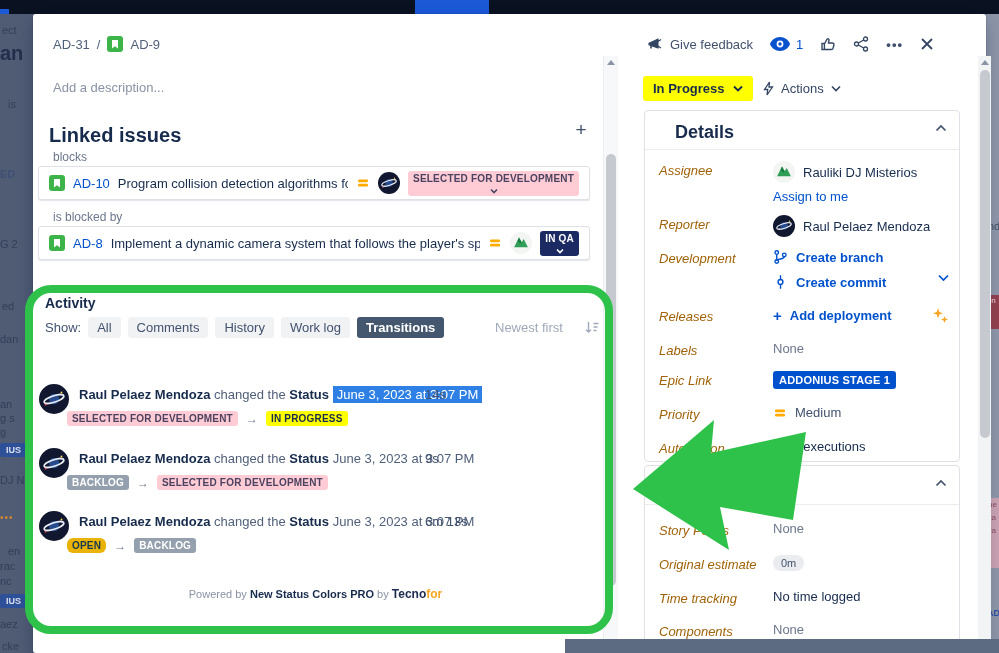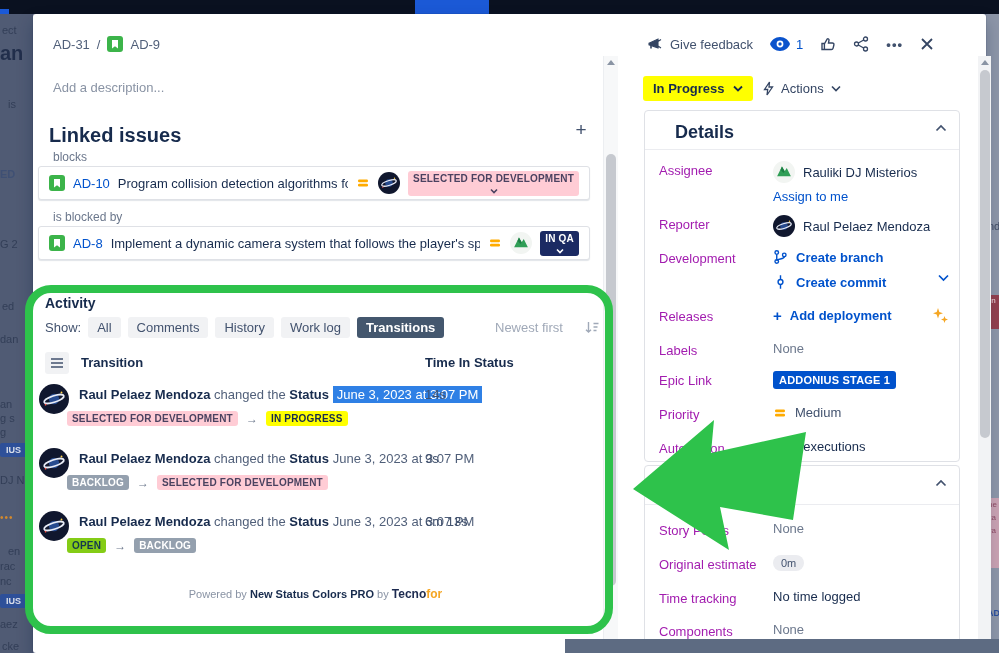--- a/index.html
+++ b/index.html
@@ -36,21 +36,21 @@
   .lcard{position:absolute;left:5px;width:552px;height:34px;display:flex;align-items:center;gap:8px;
          border:1px solid #dfe1e6;border-radius:3px;background:#fff;padding:0 10px;box-sizing:border-box;
          box-shadow:0 1px 1px rgba(9,30,66,.12);}
   .lkey{color:#0052cc;white-space:nowrap;cursor:pointer;}
   .lsum{flex:1;color:#172b4d;overflow:hidden;white-space:nowrap;}
   .badge{display:inline-flex;align-items:center;gap:4px;font-size:10px;font-weight:bold;
          padding:2px 5px;border-radius:3px;white-space:nowrap;letter-spacing:.2px;}
   .b-pink{background:#ffccd5;color:#4a4260;flex-direction:column;}
   .b-yellow{background:#ffff00;color:#172b4d;}
   .b-gray{background:#94a0ae;color:#fff;}
-  .b-cyan{background:#84cc16;color:#14394f;}
+  .b-cyan{background:#eab308;color:#14394f;border-radius:6px;}
   .b-navy{background:#1b2a63;color:#fff;flex-direction:column;}
   .b-epic{background:#0052cc;color:#fff;font-size:11px;padding:3px 6px;}
   
   .act-title{position:absolute;left:12px;top:281px;font-weight:bold;font-size:14px;}
   .showrow{position:absolute;left:12px;top:303px;display:flex;align-items:center;gap:7px;color:#42526e;}
   .chip{display:inline-block;background:#f1f2f4;color:#42526e;padding:3px 9px;border-radius:3px;cursor:pointer;}
   .chip.active{background:#44576e;color:#fff;font-weight:bold;}
   .sortbtn{position:absolute;left:462px;top:306px;display:flex;gap:22px;align-items:center;color:#a0a9b8;cursor:pointer;}
   .thead{position:absolute;top:338px;left:0;width:560px;height:24px;}
   .burger{position:absolute;left:12px;top:0;width:24px;height:22px;background:#f1f2f4;border-radius:3px;
@@ -79,21 +79,21 @@
   
   .statusbtn{position:absolute;left:610px;top:62px;height:25px;background:#ffff00;border-radius:3px;
              display:flex;align-items:center;gap:8px;padding:0 10px;font-weight:bold;color:#172b4d;cursor:pointer;}
   .actionsbtn{position:absolute;left:722px;top:62px;height:25px;display:flex;align-items:center;gap:7px;
               padding:0 8px;color:#344563;border-radius:3px;background:#fff;cursor:pointer;}
   .panel{position:absolute;left:611px;width:316px;border:1px solid #dfe1e6;border-radius:4px;background:#fff;box-sizing:border-box;}
   .phead{position:relative;height:38px;border-bottom:1px solid #ebecf0;}
   .phead .ptitle{position:absolute;left:30px;top:11px;font-weight:bold;font-size:18px;}
   .pchev{position:absolute;right:12px;top:13px;cursor:pointer;}
   .drow{position:absolute;left:14px;right:10px;display:flex;align-items:flex-start;}
-  .dlabel{width:114px;flex:none;color:#a21caf;padding-top:2px;}
+  .dlabel{width:114px;flex:none;color:#a16207;padding-top:2px;font-style:italic;}
   .dval{display:flex;align-items:center;gap:8px;color:#172b4d;}
   .link{color:#0052cc;cursor:pointer;}
   .pill{background:#ebecf0;color:#42526e;font-size:11px;padding:2px 8px;border-radius:10px;}
   .av22{width:22px;height:22px;flex:none;}
   
   .bottomband{position:absolute;left:565px;top:639px;width:434px;height:14px;background:#5d6b82;}
   
   .anno-rect{position:absolute;left:25px;top:285px;width:572px;height:333px;border:8px solid #2ec24b;
              border-radius:26px;pointer-events:none;}
   .anno-arrow{position:absolute;left:0;top:0;pointer-events:none;}
@@ -275,29 +275,20 @@
       <span class="chip active">Transitions</span>
     </div>
     <div class="sortbtn">
       <span>Newest first</span>
       <span>
           <svg width="14" height="13" viewBox="0 0 14 13" stroke="#a0a9b8" stroke-width="1.4" fill="none">
             <path d="M3.5 1v10M1 8.7 3.5 11 6 8.7M8.5 2.5h5M8.5 6h4M8.5 9.5h3"></path>
           </svg>
         </span>
     </div>
-    <div class="thead">
-      <span class="burger">
-          <svg width="12" height="10" viewBox="0 0 12 10" stroke="#42526e" stroke-width="1.6">
-            <path d="M0 1h12M0 5h12M0 9h12"></path>
-          </svg>
-        </span>
-      <span class="th1">Transition</span>
-      <span class="th2">Time In Status</span>
-    </div>
 
     <div class="arow" style="top:370px;">
       <span class="av30">
           <svg width="30" height="30" viewBox="0 0 32 32">
             <circle cx="16" cy="16" r="16" fill="#10172e"></circle>
             <circle cx="16" cy="16" r="5.5" fill="#274b8f"></circle>
             <ellipse cx="16" cy="16" rx="11" ry="3.4" fill="none" stroke="#e8ecf7" stroke-width="1.8" transform="rotate(-18 16 16)"></ellipse>
             <circle cx="24" cy="9" r="1" fill="#ffd34d"></circle>
             <circle cx="7" cy="22" r=".9" fill="#ff5a4d"></circle>
           </svg>

